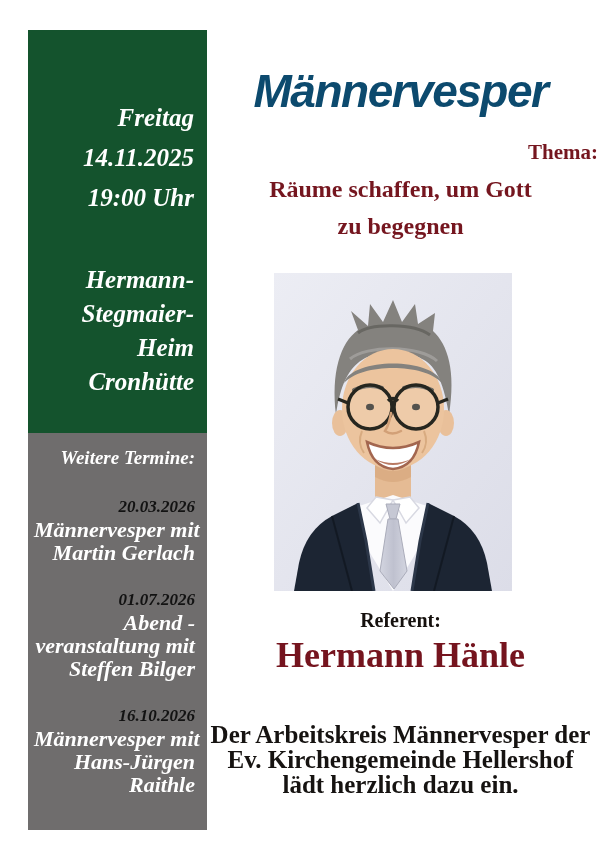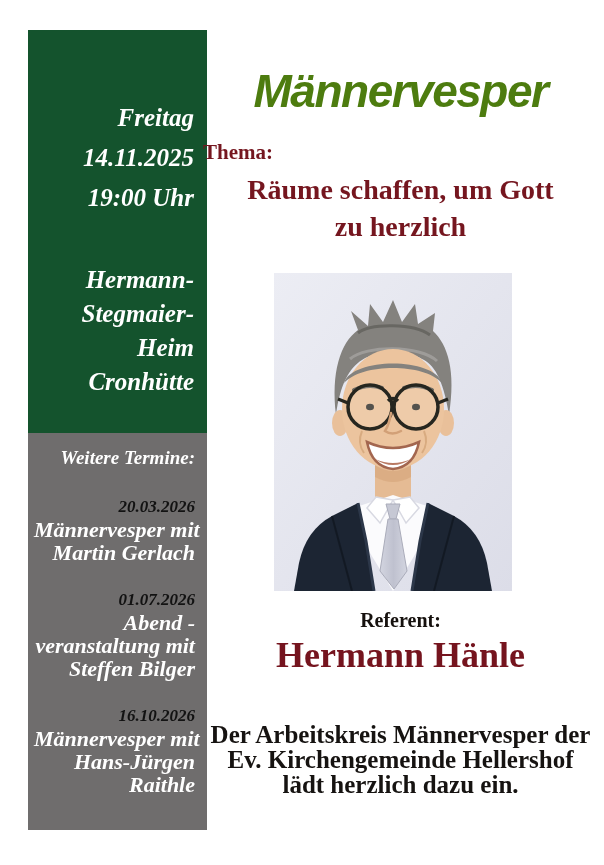--- a/index.html
+++ b/index.html
@@ -51,29 +51,29 @@
 
   
   .main-col { position: absolute; left: 203px; top: 0; width: 395px; height: 865px; }
 
   .flyer-title {
     position: absolute; left: 0; top: 64px; width: 100%;
     text-align: center;
     font-family: "Liberation Sans", "DejaVu Sans", sans-serif;
     font-style: italic; font-weight: 900;
     font-size: 46px; letter-spacing: -1.5px;
-    color: #4d7c0f; white-space: nowrap;
+    color: #0c4a6e; white-space: nowrap;
   }
   .thema-label {
     position: absolute; left: 0; top: 140px; width: 100%;
-    text-align: left; font-weight: 700; font-size: 21px; color: #75161f;
+    text-align: right; font-weight: 700; font-size: 21px; color: #75161f;
   }
   .thema-title {
     position: absolute; left: 0; top: 171px; width: 100%;
-    text-align: center; font-weight: 700; font-size: 28px; line-height: 37px;
+    text-align: center; font-weight: 700; font-size: 24px; line-height: 37px;
     color: #75161f;
   }
 
   .photo-frame {
     position: absolute; left: 71px; top: 273px;
     width: 238px; height: 318px;
     overflow: hidden;
   }
   .photo-frame svg { display: block; }
 
@@ -135,21 +135,21 @@
     </div>
   </div>
 
   <div class="main-col">
 
     <div class="flyer-title">Männervesper</div>
 
     <div class="thema-label">Thema:</div>
     <div class="thema-title">
       <div>Räume schaffen, um Gott</div>
-      <div>zu herzlich</div>
+      <div>zu begegnen</div>
     </div>
 
     <div class="photo-frame">
       <svg width="238" height="318" viewBox="0 0 238 318" xmlns="http://www.w3.org/2000/svg">
         <defs>
           <linearGradient id="bgGrad" x1="0" y1="0" x2="1" y2="1">
             <stop offset="0" stop-color="#ecedf4"></stop>
             <stop offset="1" stop-color="#dcdde8"></stop>
           </linearGradient>
           <linearGradient id="tieGrad" x1="0" y1="0" x2="1" y2="0">

